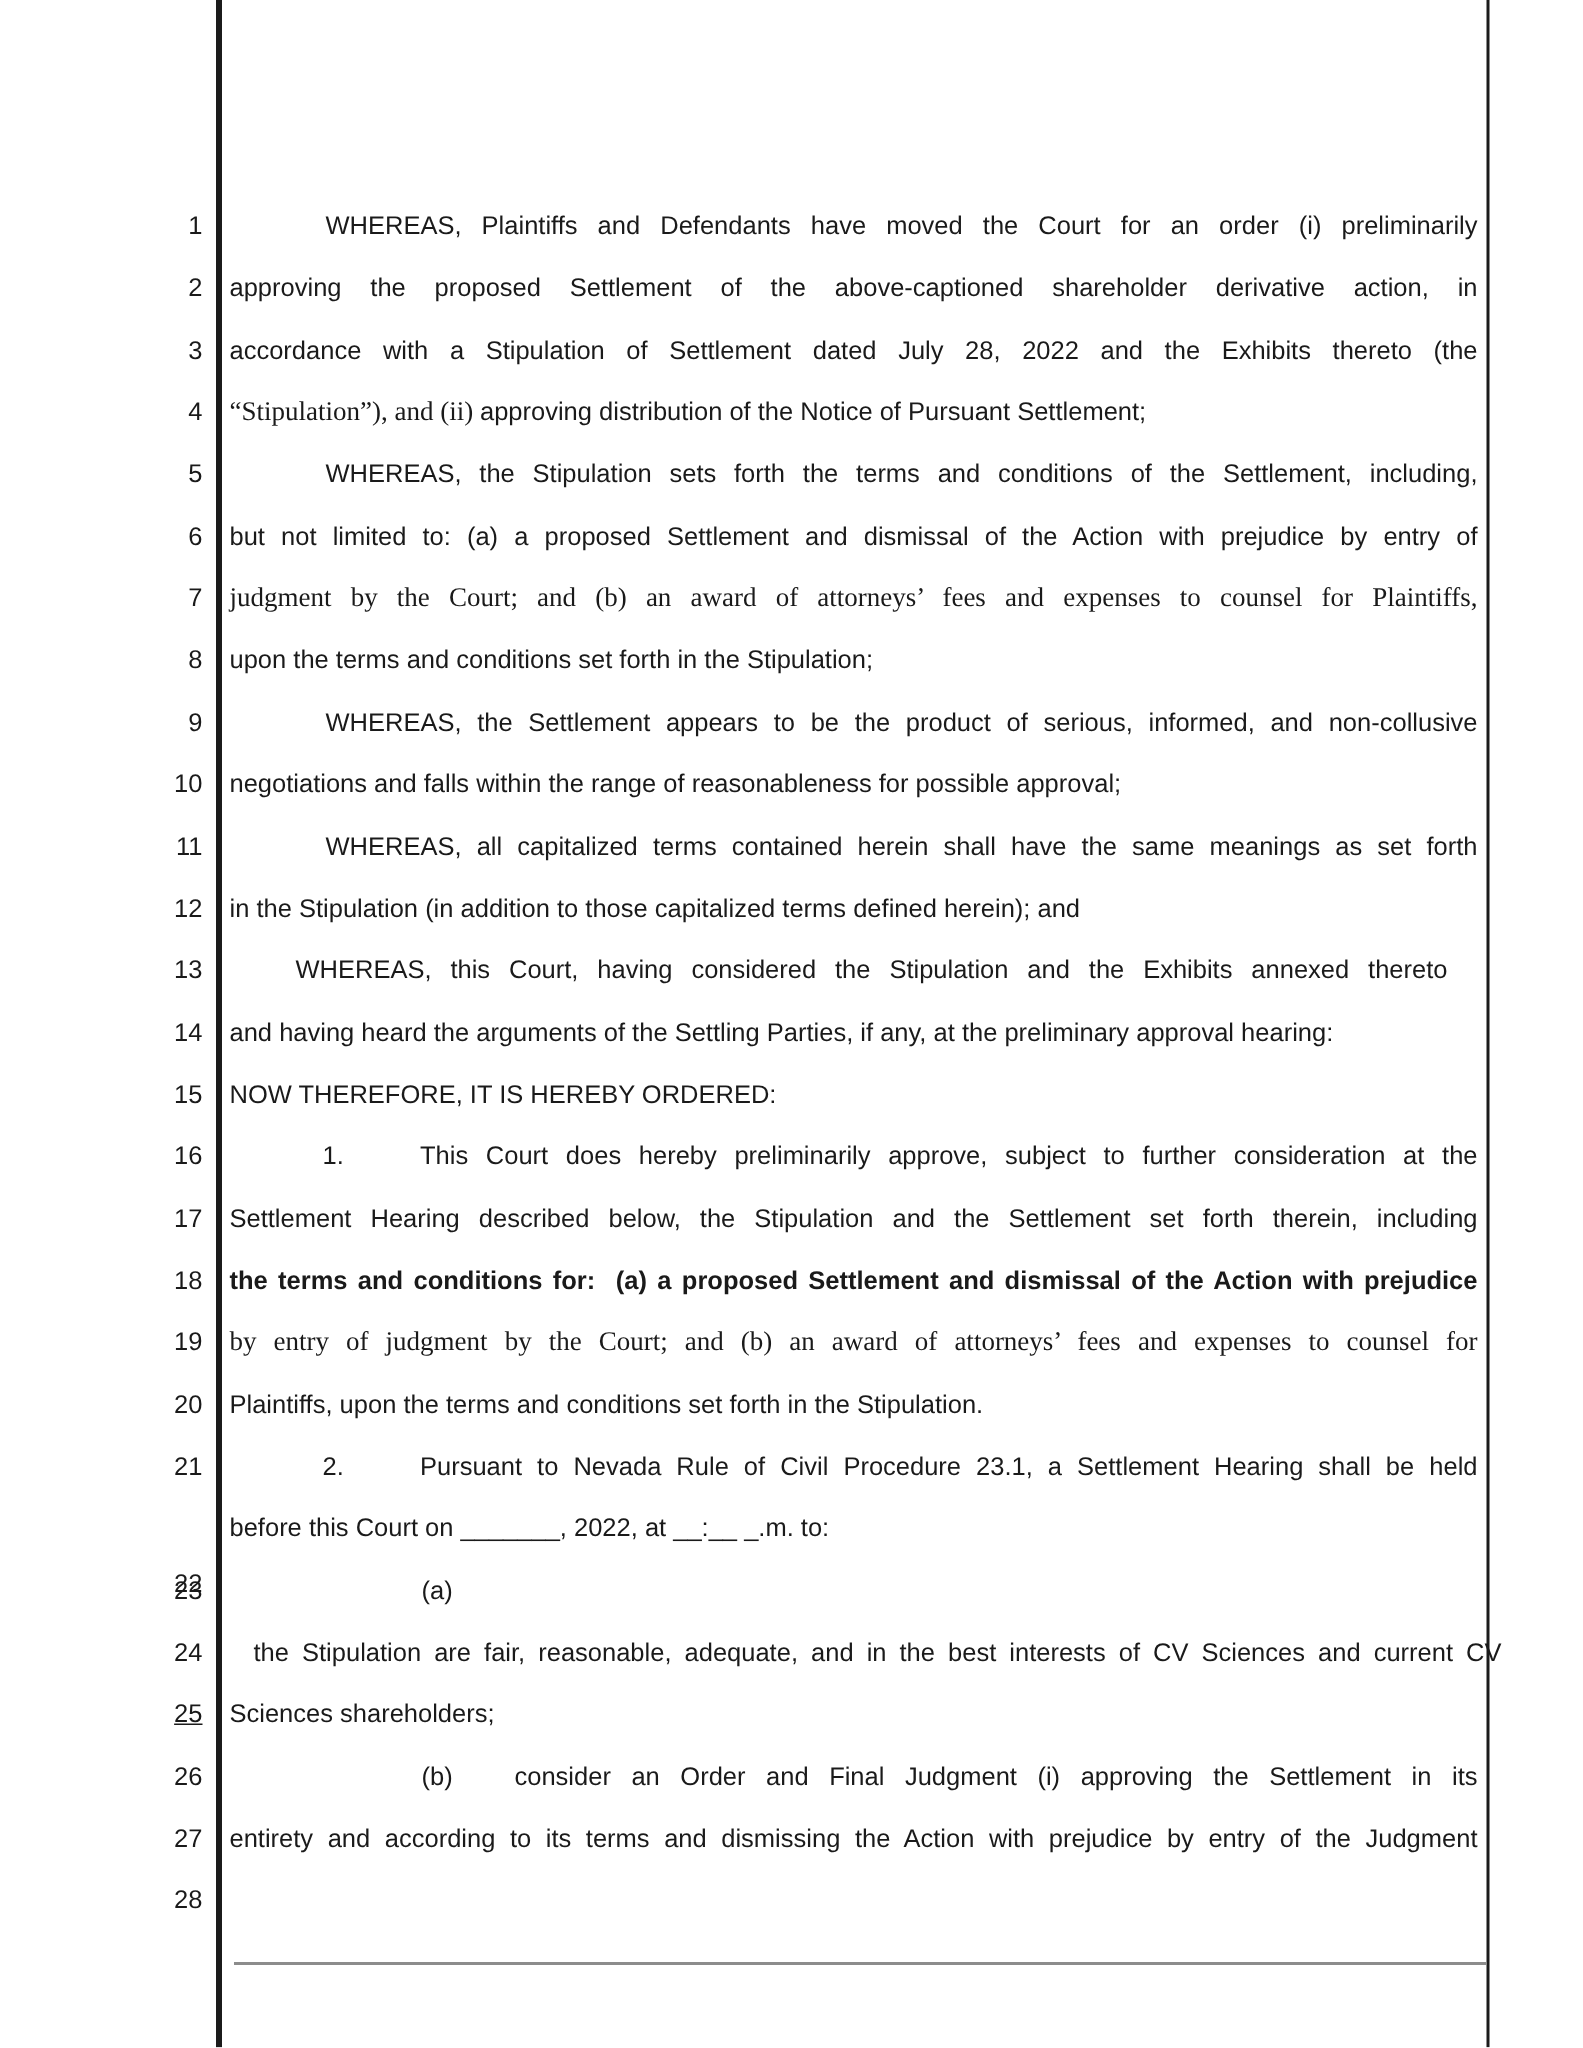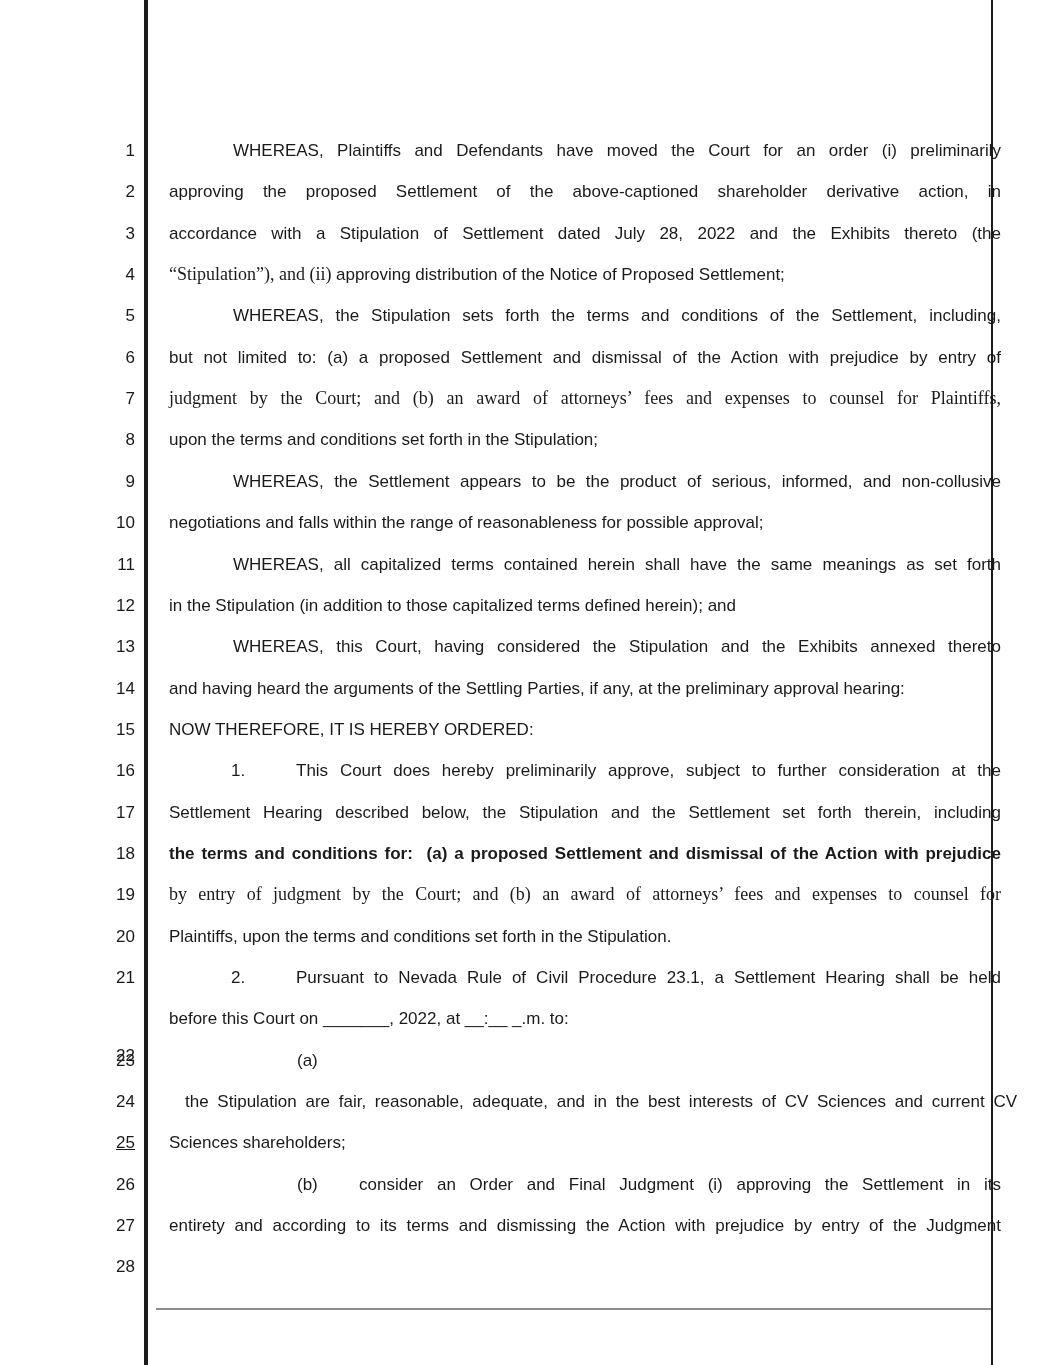--- a/index.html
+++ b/index.html
@@ -13,21 +13,21 @@
   }
   .num{
     position:absolute;left:0;width:135px;
     height:41.35px;line-height:41.35px;
     text-align:right;
     font-size:17px;
     font-family:"Liberation Sans", sans-serif;
     white-space:nowrap;
   }
   .row{
-    position:absolute;left:169px;width:832px;
+    position:absolute;left:153px;width:832px;
     height:41.35px;line-height:41.35px;
     white-space:nowrap;
   }
   .content{display:block;}
   .content.just{text-align:justify;text-align-last:justify;}
   .content.noj{text-align:left;}
   .line-label{position:absolute;top:0;line-height:41.35px;}
   .f-sans{font-family:"Liberation Sans", sans-serif;font-size:17px;}
   .f-serif{font-family:"Liberation Serif", serif;font-size:18px;}
   .rule-double{
@@ -84,21 +84,21 @@
       <div class="row" style="top: 130px;">
         <div class="content just" style="margin-left: 64px; width: 768px;"><span class="f-sans">WHEREAS, Plaintiffs and Defendants have moved the Court for an order (i) preliminarily</span></div>
       </div>
       <div class="row" style="top: 171.35px;">
         <div class="content just" style="margin-left: 0px; width: 832px;"><span class="f-sans">approving the proposed Settlement of the above-captioned shareholder derivative action, in</span></div>
       </div>
       <div class="row" style="top: 212.7px;">
         <div class="content just" style="margin-left: 0px; width: 832px;"><span class="f-sans">accordance with a Stipulation of Settlement dated July 28, 2022 and the Exhibits thereto (the</span></div>
       </div>
       <div class="row" style="top: 254.05px;">
-        <div class="content noj" style="margin-left: 0px; width: 832px;"><span class="f-serif">“Stipulation”), and (ii) </span><span class="f-sans">approving distribution of the Notice of Proposed Settlement;</span></div>
+        <div class="content noj" style="margin-left: 0px; width: 832px;"><span class="f-serif">“Stipulation”), and (ii) </span><span class="f-sans">approving distribution of the Notice of Pursuant Settlement;</span></div>
       </div>
       <div class="row" style="top: 295.4px;">
         <div class="content just" style="margin-left: 64px; width: 768px;"><span class="f-sans">WHEREAS, the Stipulation sets forth the terms and conditions of the Settlement, including,</span></div>
       </div>
       <div class="row" style="top: 336.75px;">
         <div class="content just" style="margin-left: 0px; width: 832px;"><span class="f-sans">but not limited to: (a) a proposed Settlement and dismissal of the Action with prejudice by entry of</span></div>
       </div>
       <div class="row" style="top: 378.1px;">
         <div class="content just" style="margin-left: 0px; width: 832px;"><span class="f-serif">judgment by the Court; and (b) an award of attorneys’ fees and expenses to counsel for Plaintiffs,</span></div>
       </div>
@@ -111,21 +111,21 @@
       <div class="row" style="top: 502.15px;">
         <div class="content noj" style="margin-left: 0px; width: 832px;"><span class="f-sans">negotiations and falls within the range of reasonableness for possible approval;</span></div>
       </div>
       <div class="row" style="top: 543.5px;">
         <div class="content just" style="margin-left: 64px; width: 768px;"><span class="f-sans">WHEREAS, all capitalized terms contained herein shall have the same meanings as set forth</span></div>
       </div>
       <div class="row" style="top: 584.85px;">
         <div class="content noj" style="margin-left: 0px; width: 832px;"><span class="f-sans">in the Stipulation (in addition to those capitalized terms defined herein); and</span></div>
       </div>
       <div class="row" style="top: 626.2px;">
-        <div class="content just" style="margin-left: 64px; width: 768px;"><span class="f-sans">WHEREAS, this Court, having considered the Stipulation and the Exhibits annexed thereto</span></div>
+        <div class="content just" style="margin-left: 44px; width: 768px;"><span class="f-sans">WHEREAS, this Court, having considered the Stipulation and the Exhibits annexed thereto</span></div>
       </div>
       <div class="row" style="top: 667.55px;">
         <div class="content noj" style="margin-left: 0px; width: 832px;"><span class="f-sans">and having heard the arguments of the Settling Parties, if any, at the preliminary approval hearing:</span></div>
       </div>
       <div class="row" style="top: 708.9px;">
         <div class="content noj" style="width: 768px;"><span class="f-sans">NOW THEREFORE, IT IS HEREBY ORDERED:</span></div>
       </div>
       <div class="row" style="top: 750.25px;">
         <span class="line-label f-sans" style="left: 62px;">1.</span>
         <div class="content just" style="margin-left: 127px; width: 705px;"><span class="f-sans">This Court does hereby preliminarily approve, subject to further consideration at the</span></div>

